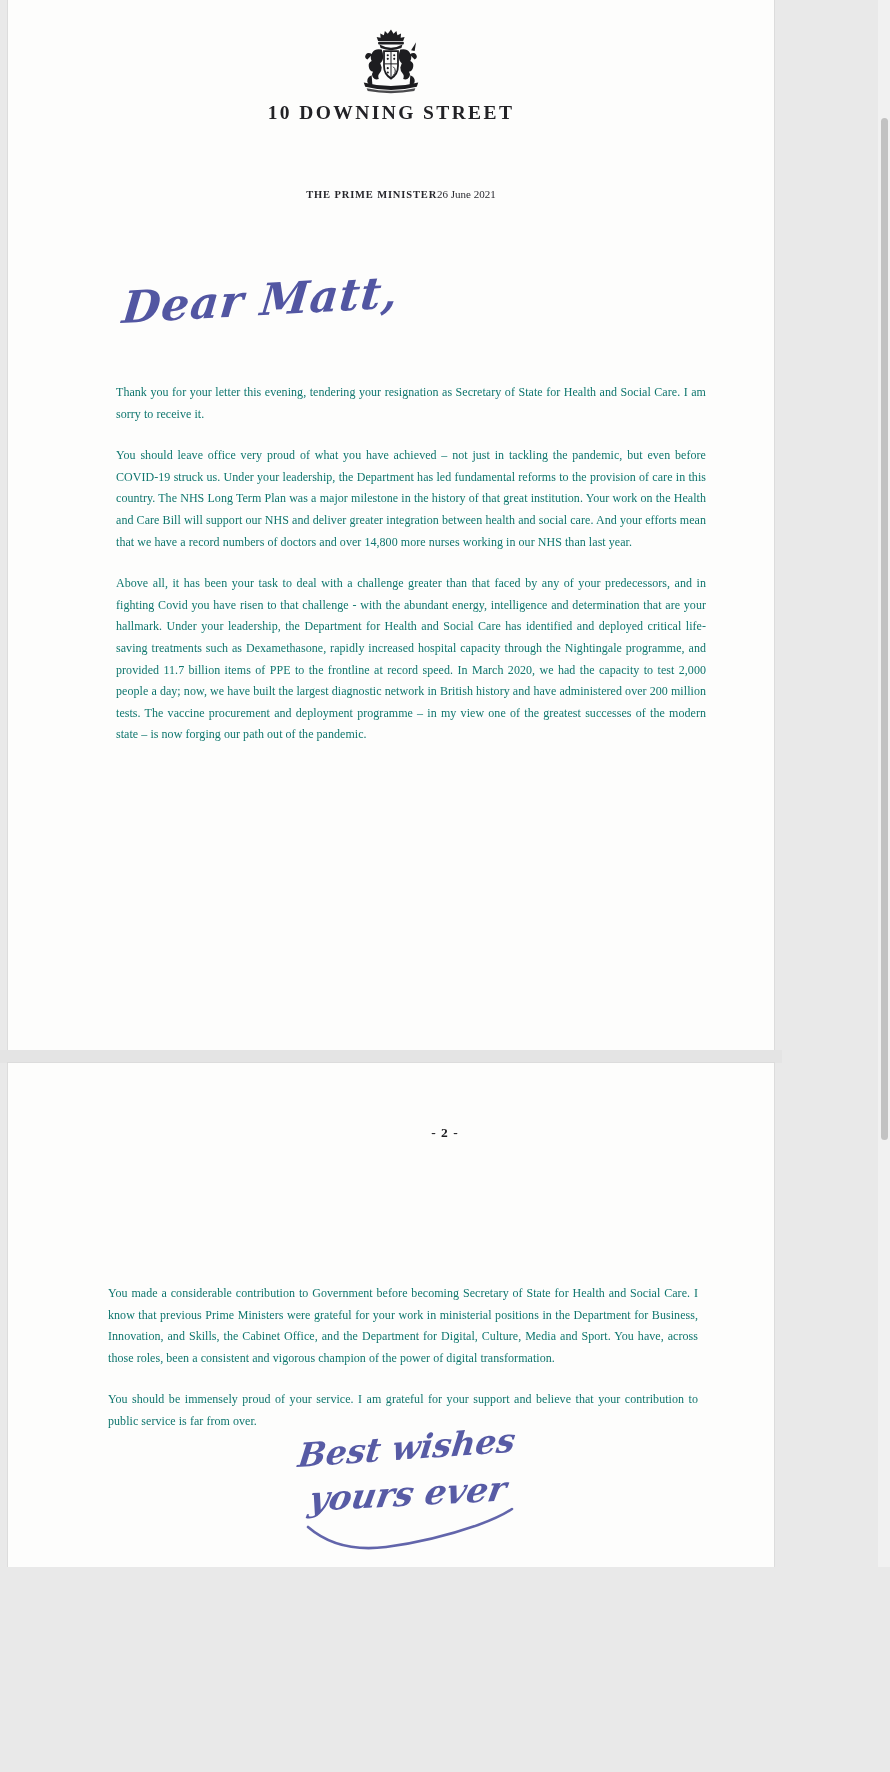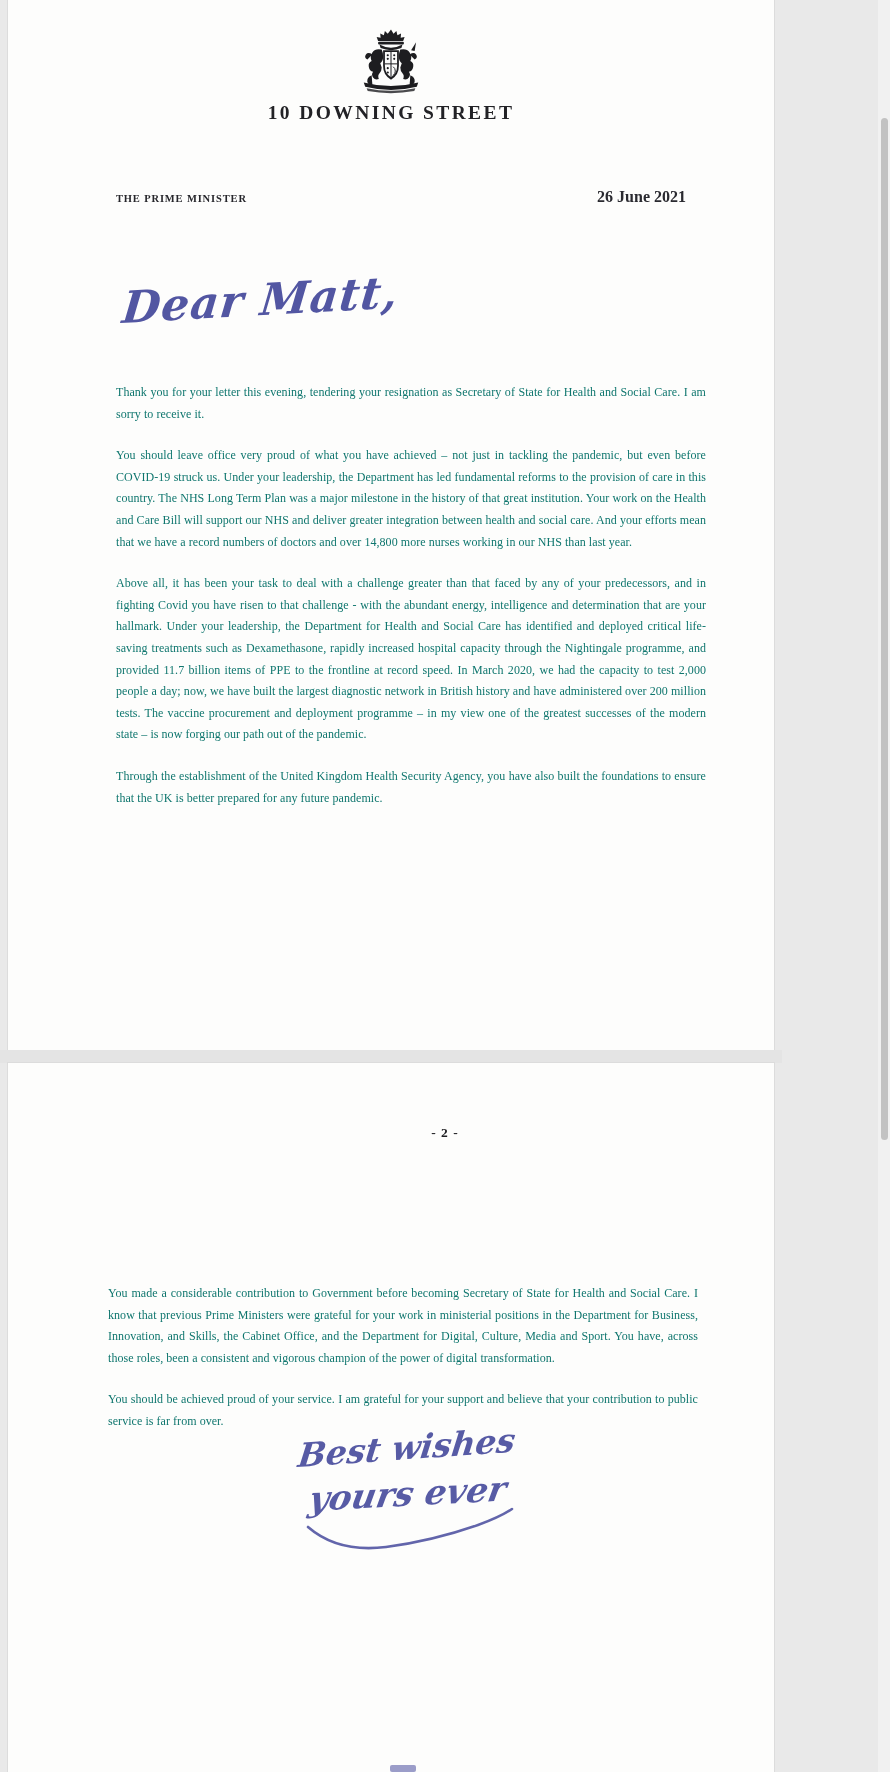--- a/index.html
+++ b/index.html
@@ -4,21 +4,21 @@
 <style>
   * { box-sizing: border-box; }
   html, body {
     margin: 0; padding: 0;
     background: #e9e9e9;
     font-family: "Liberation Serif", serif;
   }
   #viewport {
     position: relative;
     width: 890px;
-    height: 1772px;
+    height: 1567px;
     background: #e9e9e9;
     overflow: hidden;
   }
 
   
   .page {
     position: absolute;
     left: 8px;
     width: 766px;
     background: #fdfdfc;
@@ -70,35 +70,34 @@
     color: #2a2a2e;
     margin-top: 4px;
   }
 
   
   .meta-row {
     position: absolute;
     left: 108px; right: 88px;
     top: 188px;
     display: flex;
-    justify-content: space-between;
+    justify-content: center;
     align-items: baseline;
   }
   .meta-left {
     font-family: "Liberation Serif", serif;
     font-size: 10.5px;
     font-weight: bold;
     letter-spacing: 0.85px;
     color: #26262b;
   }
   .meta-right {
     font-family: "Liberation Serif", serif;
-    font-size: 16px;
+    font-size: 11px;
     color: #2a2a30;
-    font-weight: bold;
   }
 
   
   .hand {
     position: absolute;
     color: #3b3f96;
     font-family: "DejaVu Serif", serif;
     font-style: italic;
     font-weight: 600;
     white-space: nowrap;
@@ -253,33 +252,32 @@
       <div class="meta-left">THE PRIME MINISTER</div>
       <div class="meta-right">26 June 2021</div>
     </div>
 
     <div class="hand" id="salutation">Dear Matt,</div>
 
     <div class="body-block" id="body-1">
       <p class="para">Thank you for your letter this evening, tendering your resignation as Secretary of State for Health and Social Care. I am sorry to receive it.</p>
       <p class="para">You should leave office very proud of what you have achieved – not just in tackling the pandemic, but even before COVID-19 struck us. Under your leadership, the Department has led fundamental reforms to the provision of care in this country. The NHS Long Term Plan was a major milestone in the history of that great institution. Your work on the Health and Care Bill will support our NHS and deliver greater integration between health and social care. And your efforts mean that we have a record numbers of doctors and over 14,800 more nurses working in our NHS than last year.</p>
       <p class="para">Above all, it has been your task to deal with a challenge greater than that faced by any of your predecessors, and in fighting Covid you have risen to that challenge - with the abundant energy, intelligence and determination that are your hallmark. Under your leadership, the Department for Health and Social Care has identified and deployed critical life-saving treatments such as Dexamethasone, rapidly increased hospital capacity through the Nightingale programme, and provided 11.7 billion items of PPE to the frontline at record speed. In March 2020, we had the capacity to test 2,000 people a day; now, we have built the largest diagnostic network in British history and have administered over 200 million tests. The vaccine procurement and deployment programme – in my view one of the greatest successes of the modern state – is now forging our path out of the pandemic.</p>
-      <p class="para">Through the establishment of the United Kingdom Health Security Agency, you have also built the foundations to ensure that the UK is better prepared for any future pandemic.</p>
     </div>
   </div>
 
   <div class="gap"></div>
 
   <div class="page" id="page-2"></div>
 
   <div class="page-num">- 2 -</div>
 
   <div class="body-block" id="body-2">
     <p class="para">You made a considerable contribution to Government before becoming Secretary of State for Health and Social Care. I know that previous Prime Ministers were grateful for your work in ministerial positions in the Department for Business, Innovation, and Skills, the Cabinet Office, and the Department for Digital, Culture, Media and Sport. You have, across those roles, been a consistent and vigorous champion of the power of digital transformation.</p>
-    <p class="para">You should be achieved proud of your service. I am grateful for your support and believe that your contribution to public service is far from over.</p>
+    <p class="para">You should be immensely proud of your service. I am grateful for your support and believe that your contribution to public service is far from over.</p>
   </div>
 
   <div class="hand" id="sign-line-1">Best wishes</div>
   <div class="hand" id="sign-line-2">yours ever</div>
 
   <svg id="sign-tail" viewBox="0 0 240 110">
     <path d="M8 72 q30 26 78 20 q46 -6 92 -22 q22 -8 34 -16" stroke="#3b3f96" stroke-width="2.6" fill="none" stroke-linecap="round" opacity="0.8"></path>
   </svg>
 
   <div id="bottom-mark"></div>

